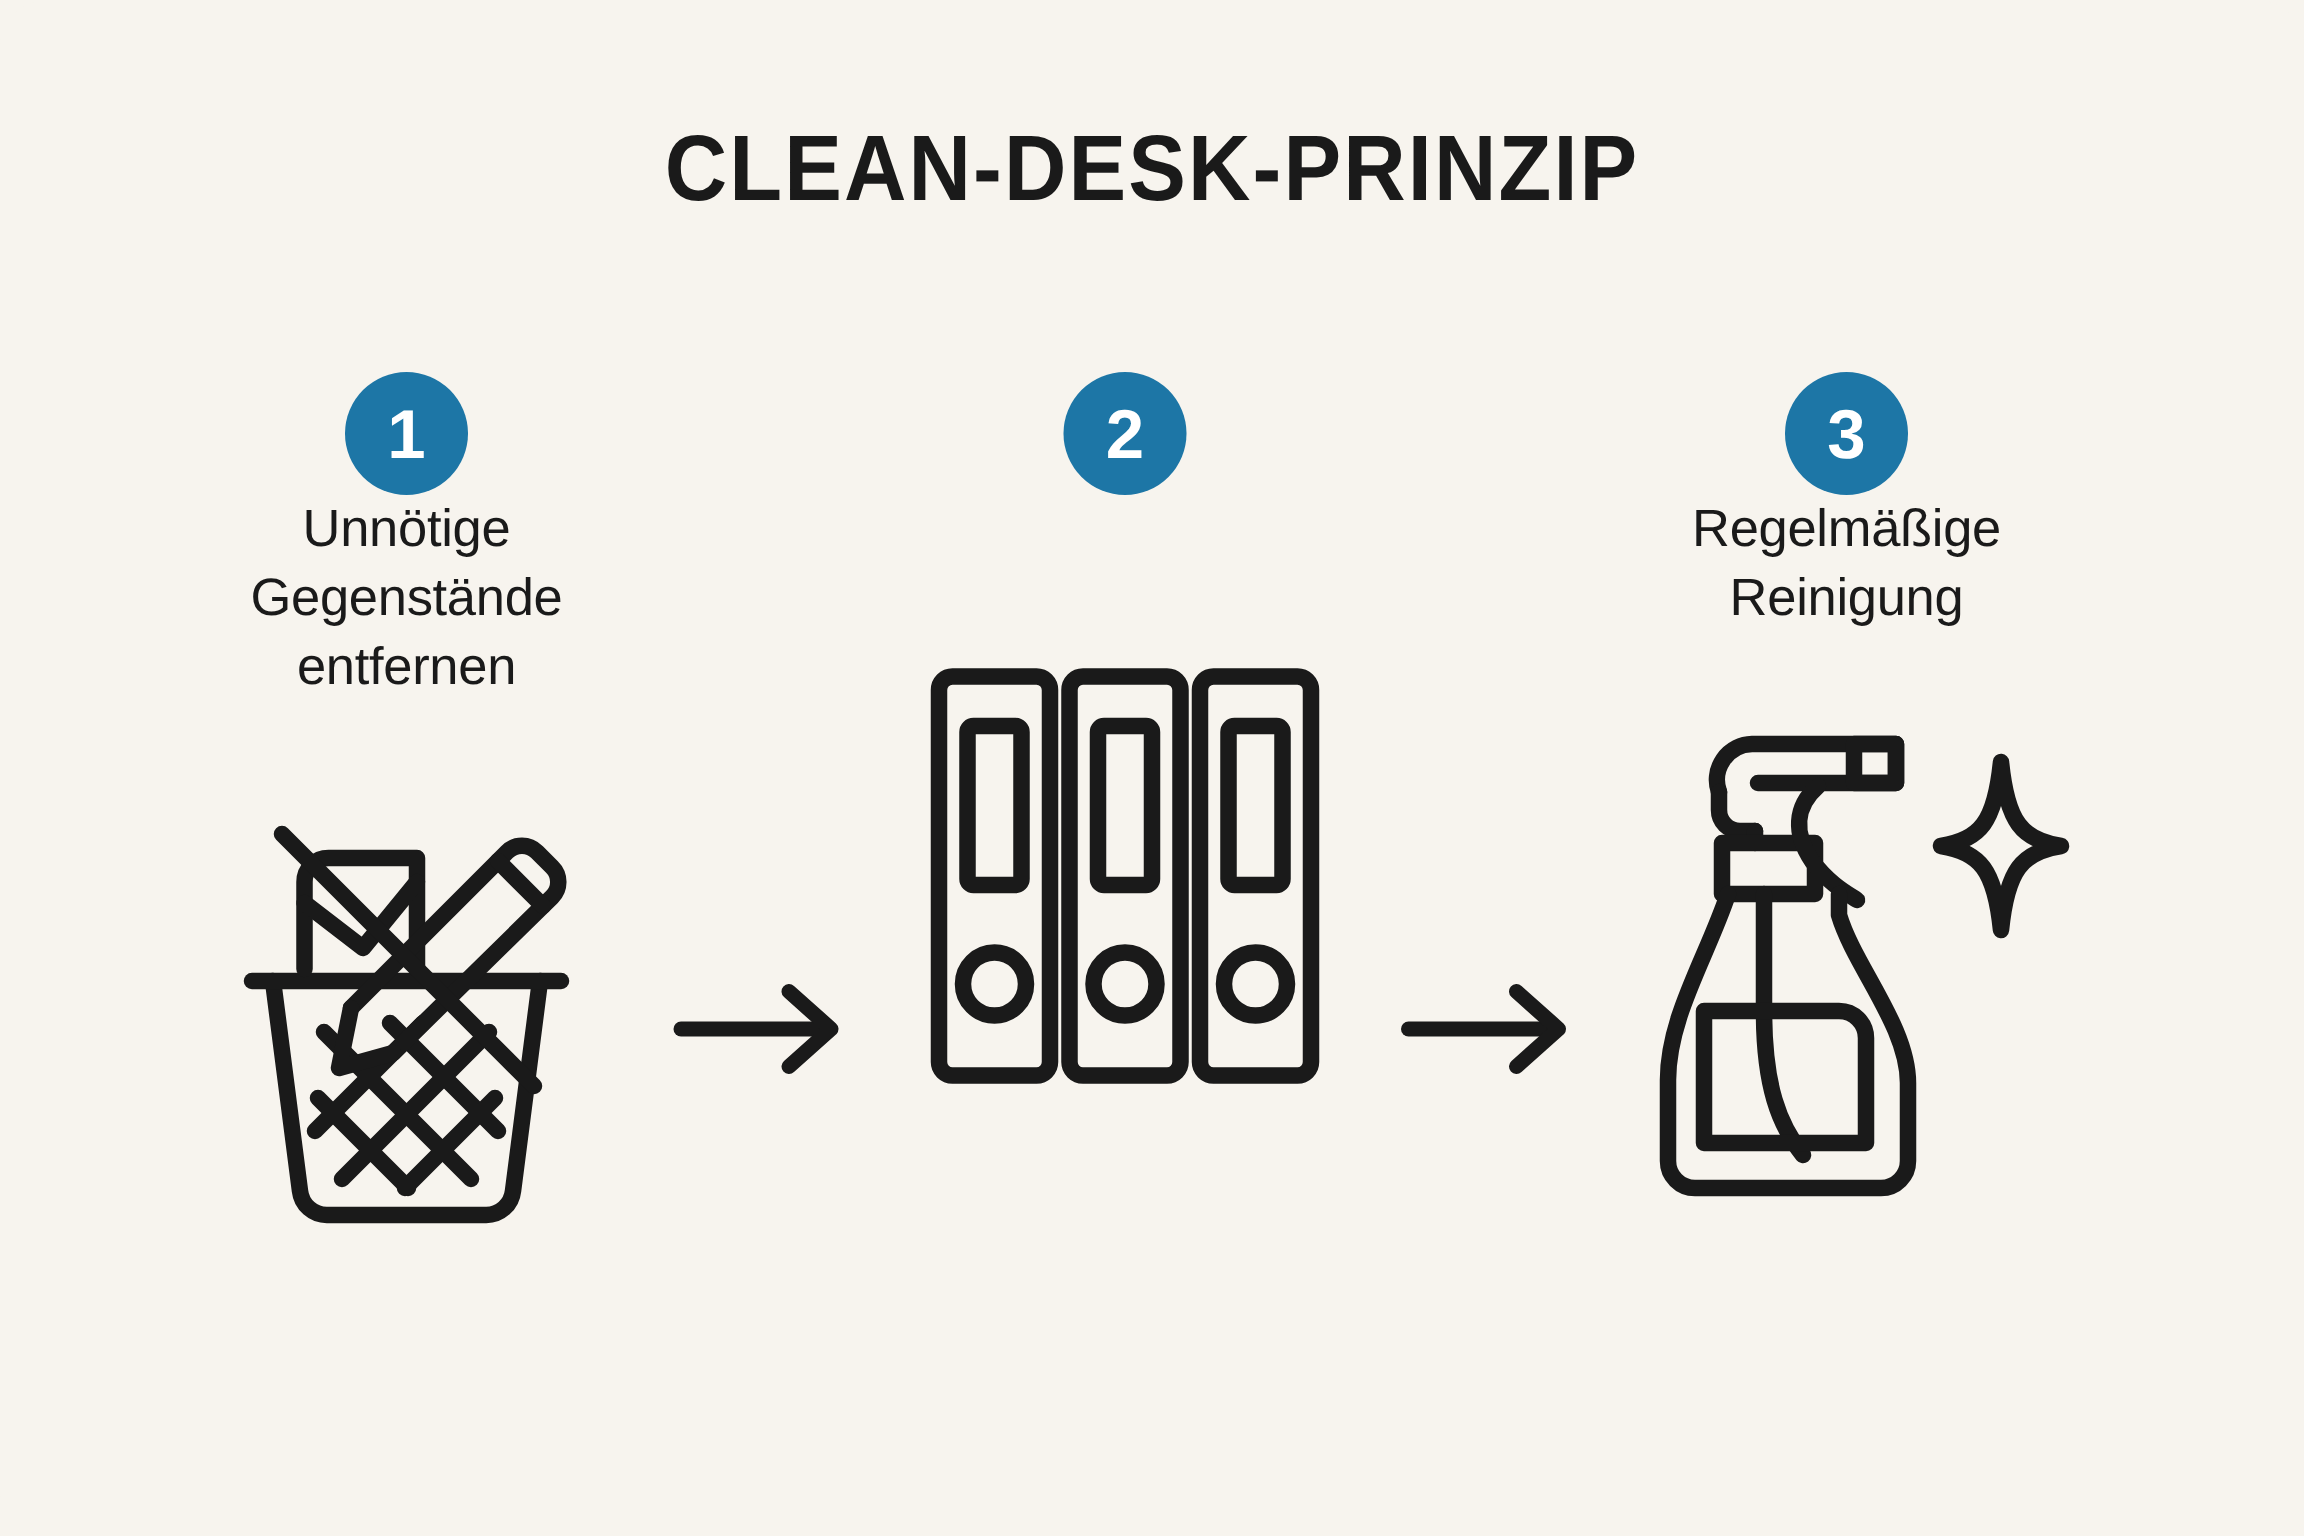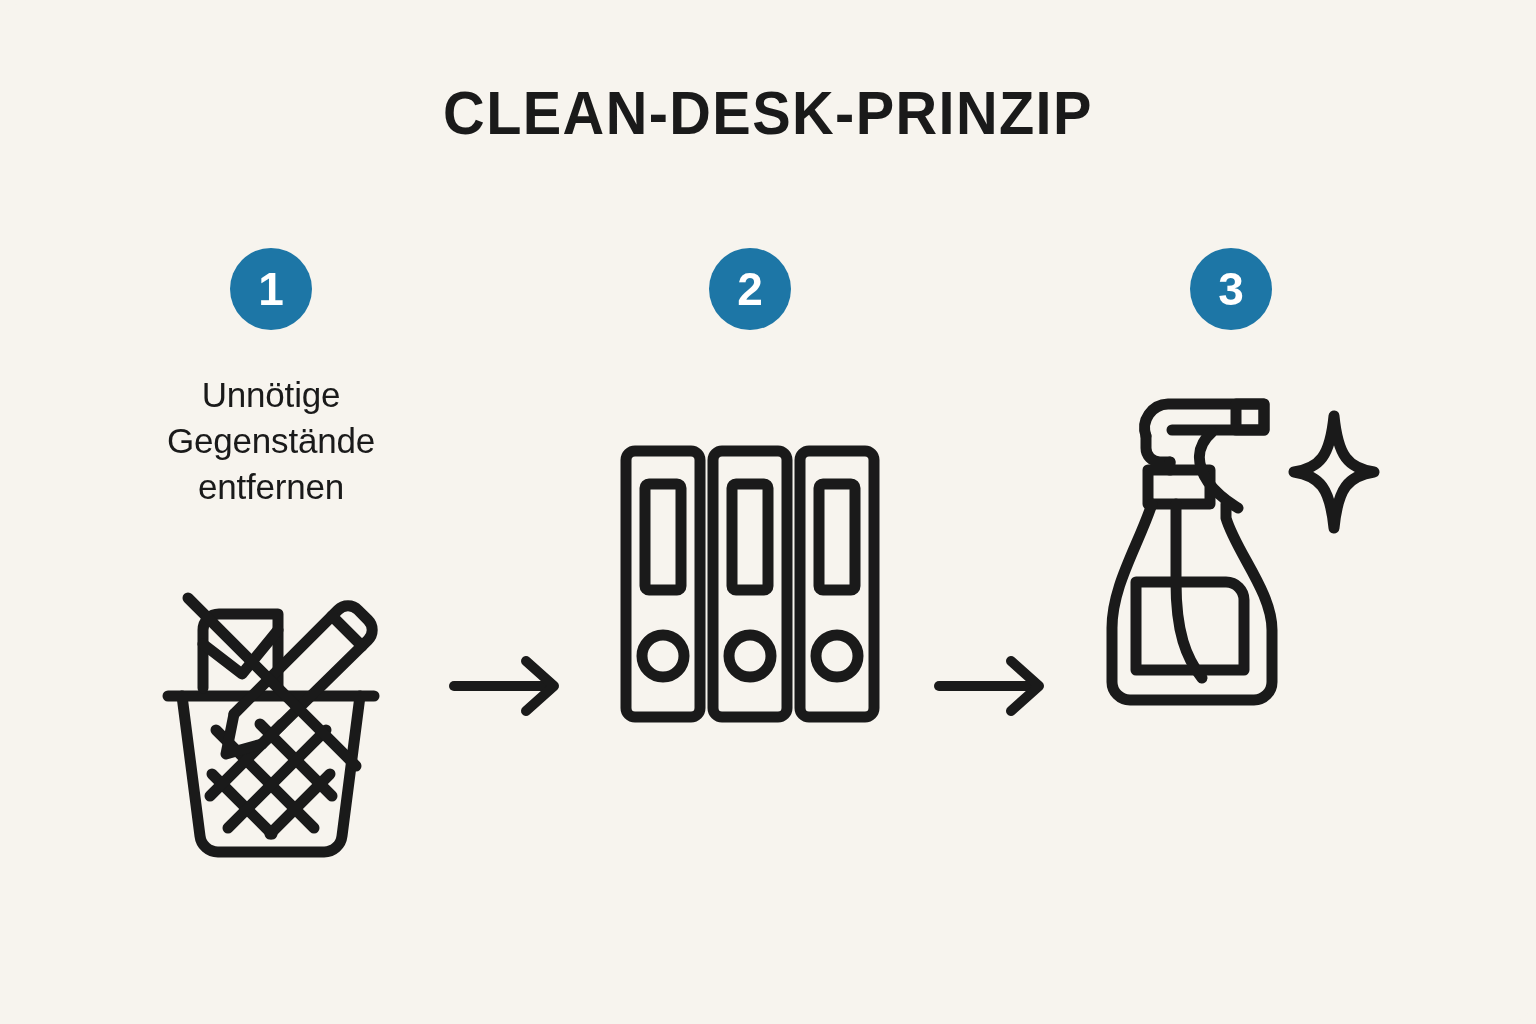--- a/index.html
+++ b/index.html
@@ -71,21 +71,20 @@
     align-items: center;
     justify-content: center;
     font-size: 46px;
     font-weight: 700;
     line-height: 1;
     letter-spacing: 0;
     flex: none;
   }
 
   .step-label {
-    margin-top: 42px;
     text-align: center;
     font-size: 35px;
     line-height: 46px;
     font-weight: 400;
     color: #1a1a1a;
     letter-spacing: -0.2px;
     white-space: pre-line;
   }
 
   .step-icon {
@@ -173,20 +172,22 @@
 
           <rect x="181" y="7" width="74" height="266" rx="9"></rect>
           <rect x="200" y="40" width="36" height="106" rx="4"></rect>
           <circle cx="218" cy="212" r="21"></circle>
         </svg>
       </div>
     </div>
 
     <div class="column c3">
       <div class="step-badge">3</div>
+      <div class="step-label">Regelmäßige
+Reinigung</div>
 
       <div class="step-icon icon-spray">
 
         <svg width="290" height="332" viewBox="0 0 290 332" fill="none" stroke="#1a1a1a" stroke-width="11" stroke-linecap="round" stroke-linejoin="round">
 
           <path d="M60 50 a24 24 0 0 1 22 -32 L178 18 L178 44 L86 44"></path>
 
           <rect x="150" y="18" width="28" height="26"></rect>
 
           <path d="M60 50 L60 62 a14 14 0 0 0 14 14 L84 76"></path>

